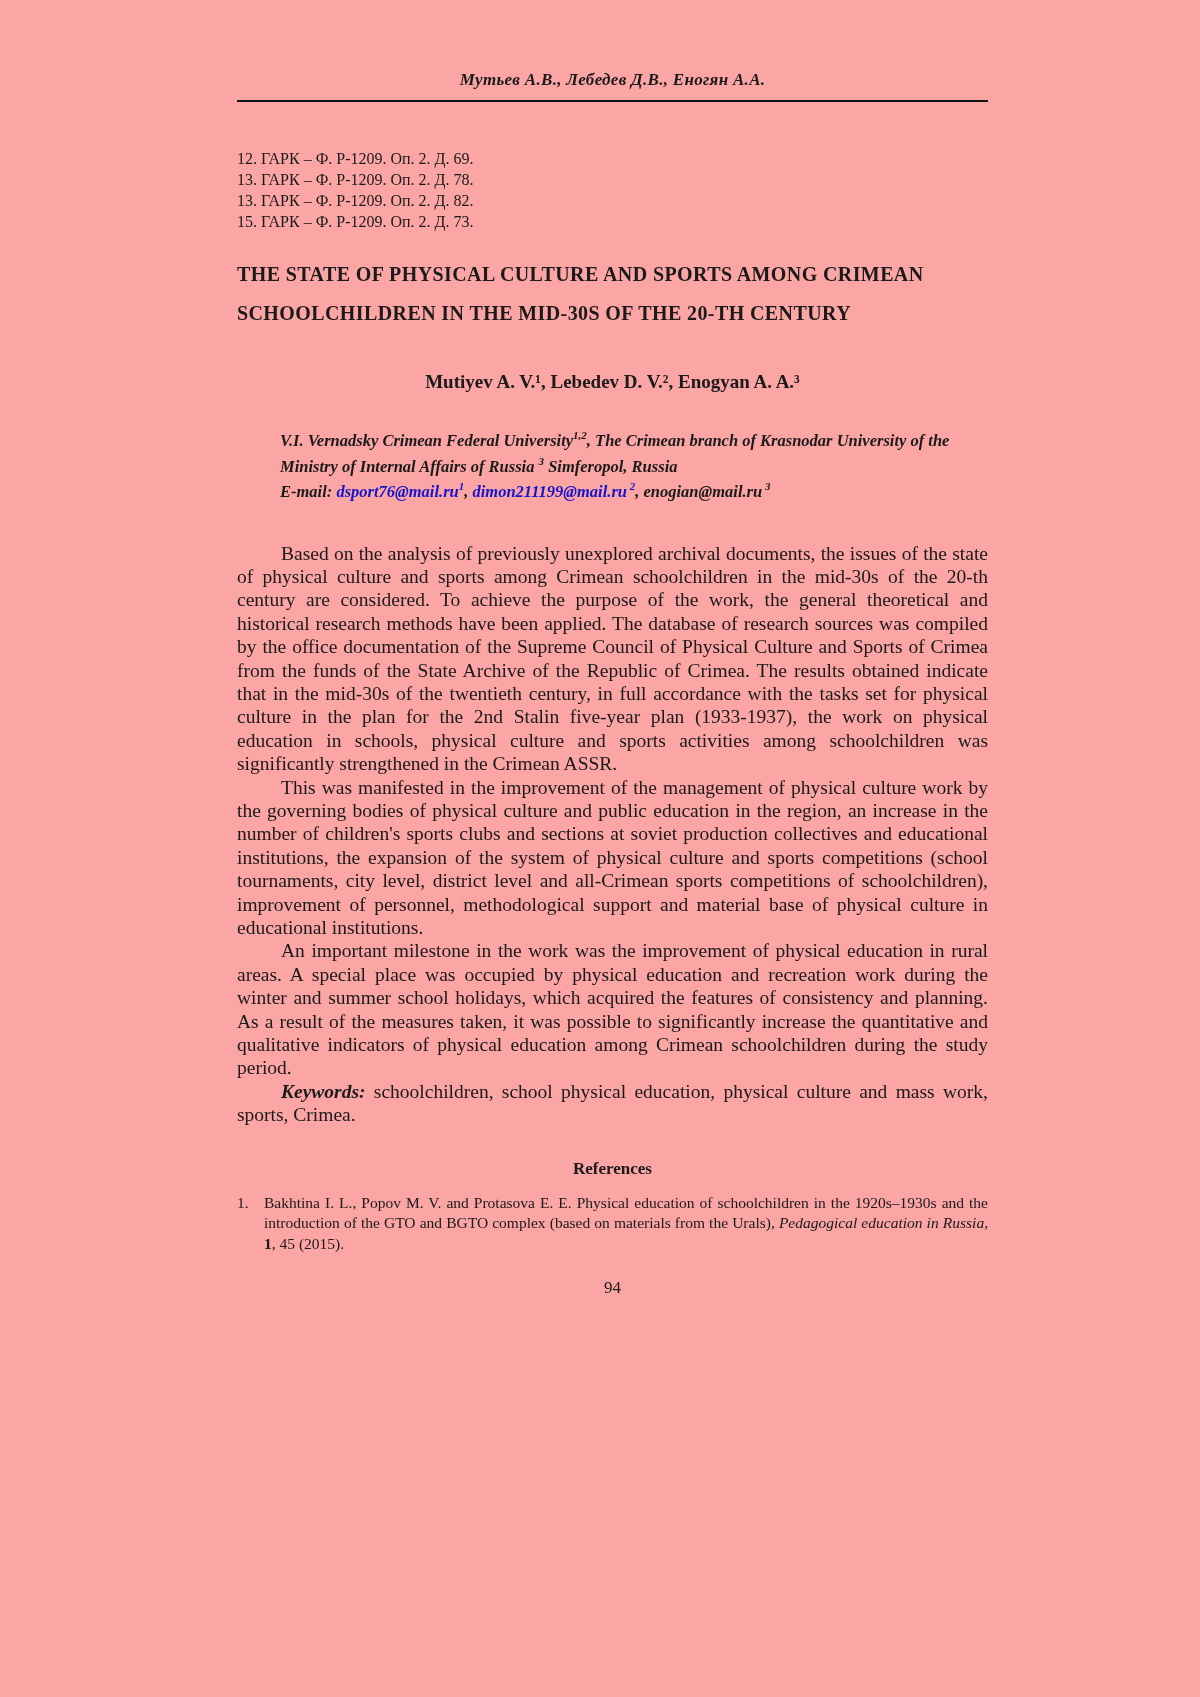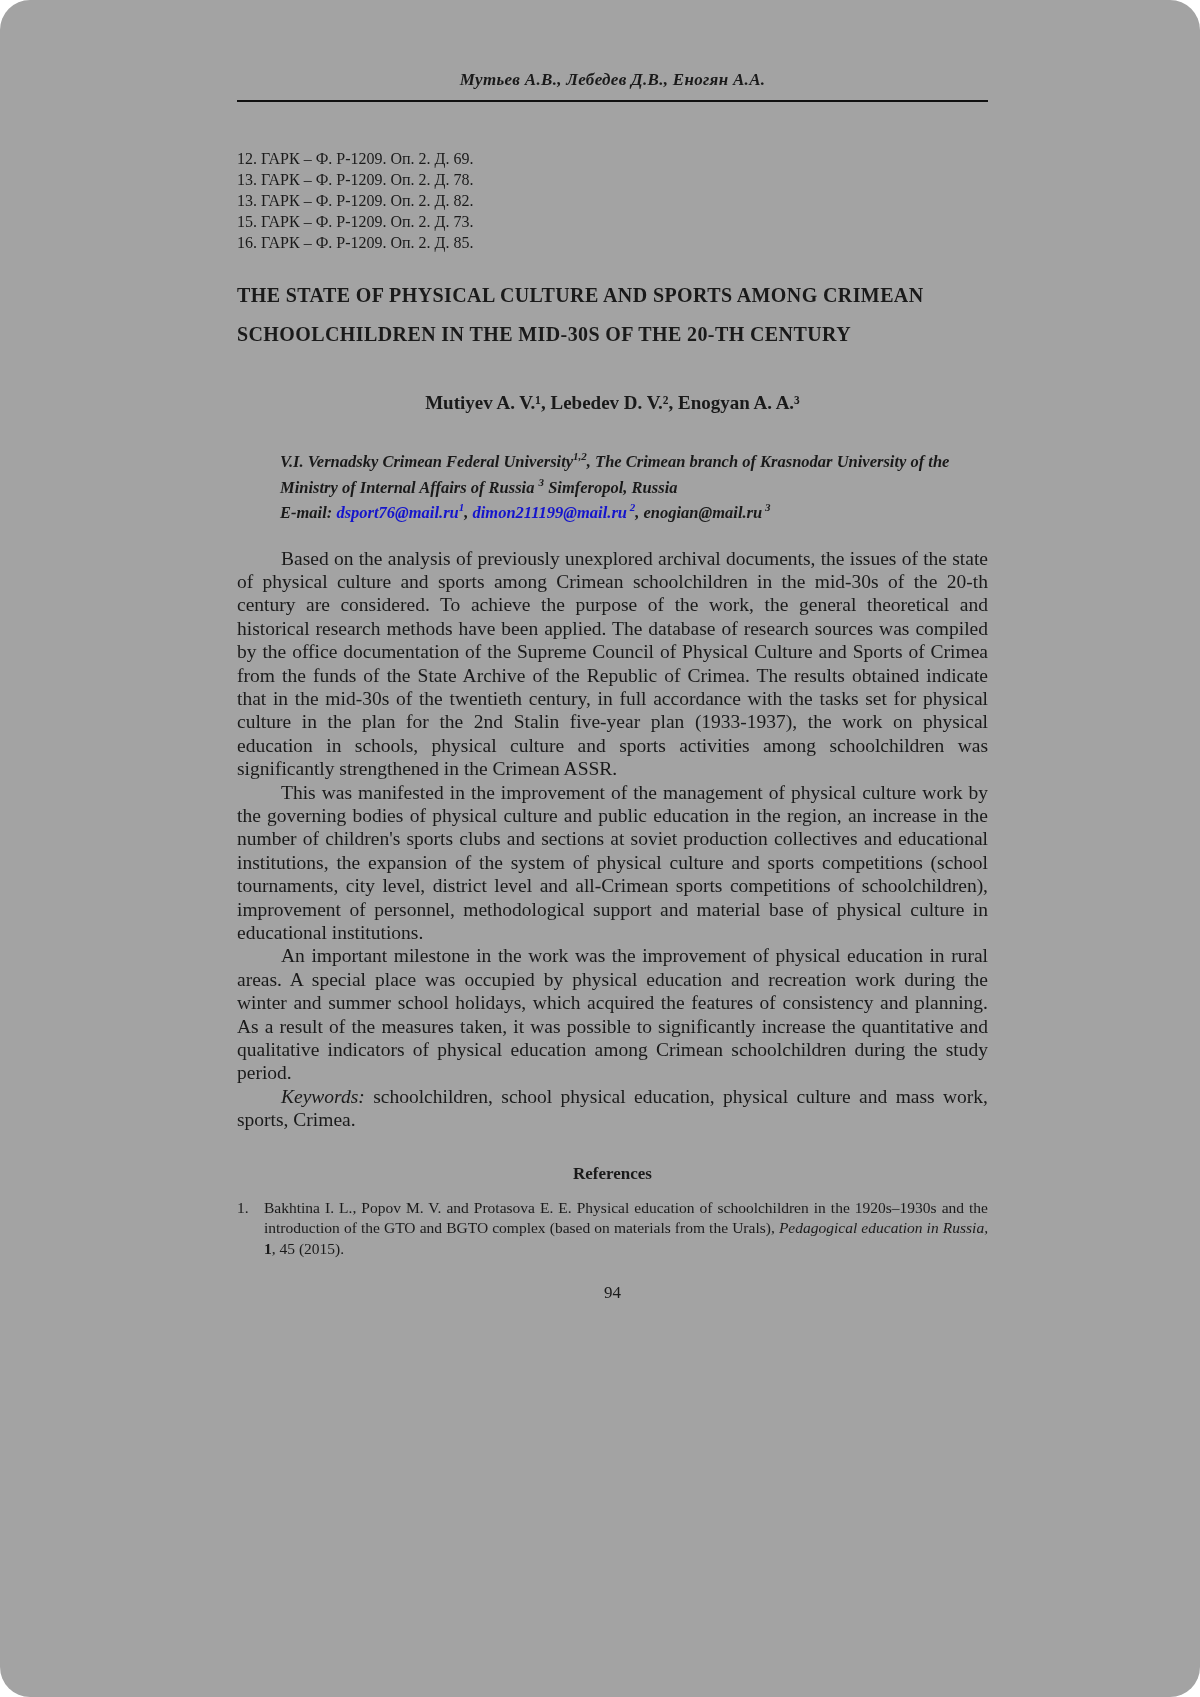--- a/index.html
+++ b/index.html
@@ -1,25 +1,24 @@
 <!DOCTYPE html>
 <html><head>
 <meta charset="utf-8">
 <style>
   * { margin: 0; padding: 0; box-sizing: border-box; }
   html, body { background: #ffffff; }
   .page {
     position: relative;
     width: 1200px;
     height: 1697px;
-    background: #a3a3a3;
+    background: #fca5a5;
     font-family: "Liberation Serif", "DejaVu Serif", serif;
     color: #1a1a1a;
     overflow: hidden;
-    border-radius: 30px;
   }
   .content {
     position: absolute;
     left: 237px;
     top: 0;
     width: 751px;
   }
   .running-head {
     padding-top: 70px;
     text-align: center;
@@ -68,28 +67,28 @@
     margin-left: 43px;
     font-size: 16.5px;
     line-height: 21px;
     font-weight: bold;
     font-style: italic;
   }
   .email-link {
     color: #1414cc;
     text-decoration: none;
   }
-  .abstract { margin-top: 24px; }
+  .abstract { margin-top: 40px; }
   .abstract p, .keywords {
     font-size: 19.5px;
     line-height: 23.4px;
     text-align: justify;
     text-indent: 44px;
   }
-  .keywords-label { font-weight: normal; font-style: italic; }
+  .keywords-label { font-weight: bold; font-style: italic; }
   .ref-heading {
     margin-top: 32px;
     text-align: center;
     font-size: 17px;
     font-weight: bold;
   }
   .ref-list { margin-top: 14px; }
   .ref-item {
     font-size: 15.5px;
     line-height: 20.5px;
@@ -113,21 +112,20 @@
   <div class="content">
 
     <div class="running-head">Мутьев А.В., Лебедев Д.В., Еногян А.А.</div>
     <hr class="rule">
 
     <div class="archive-list">
       <div class="archive-item">12. ГАРК – Ф. Р-1209. Оп. 2. Д. 69.</div>
       <div class="archive-item">13. ГАРК – Ф. Р-1209. Оп. 2. Д. 78.</div>
       <div class="archive-item">13. ГАРК – Ф. Р-1209. Оп. 2. Д. 82.</div>
       <div class="archive-item">15. ГАРК – Ф. Р-1209. Оп. 2. Д. 73.</div>
-      <div class="archive-item">16. ГАРК – Ф. Р-1209. Оп. 2. Д. 85.</div>
     </div>
 
     <div class="title">
       <div class="t-line">THE STATE OF PHYSICAL CULTURE AND SPORTS AMONG CRIMEAN</div>
       <div class="t-line">SCHOOLCHILDREN IN THE MID-30S OF THE 20-TH CENTURY</div>
     </div>
 
     <div class="authors">Mutiyev A. V.¹, Lebedev D. V.², Enogyan A. A.³</div>
 
     <div class="affiliation"><span>V.I. Vernadsky Crimean Federal University</span><sup>1,2</sup><span>, The Crimean branch of Krasnodar University of the Ministry of Internal Affairs of Russia </span><sup>3</sup><span> Simferopol, Russia</span></div>

